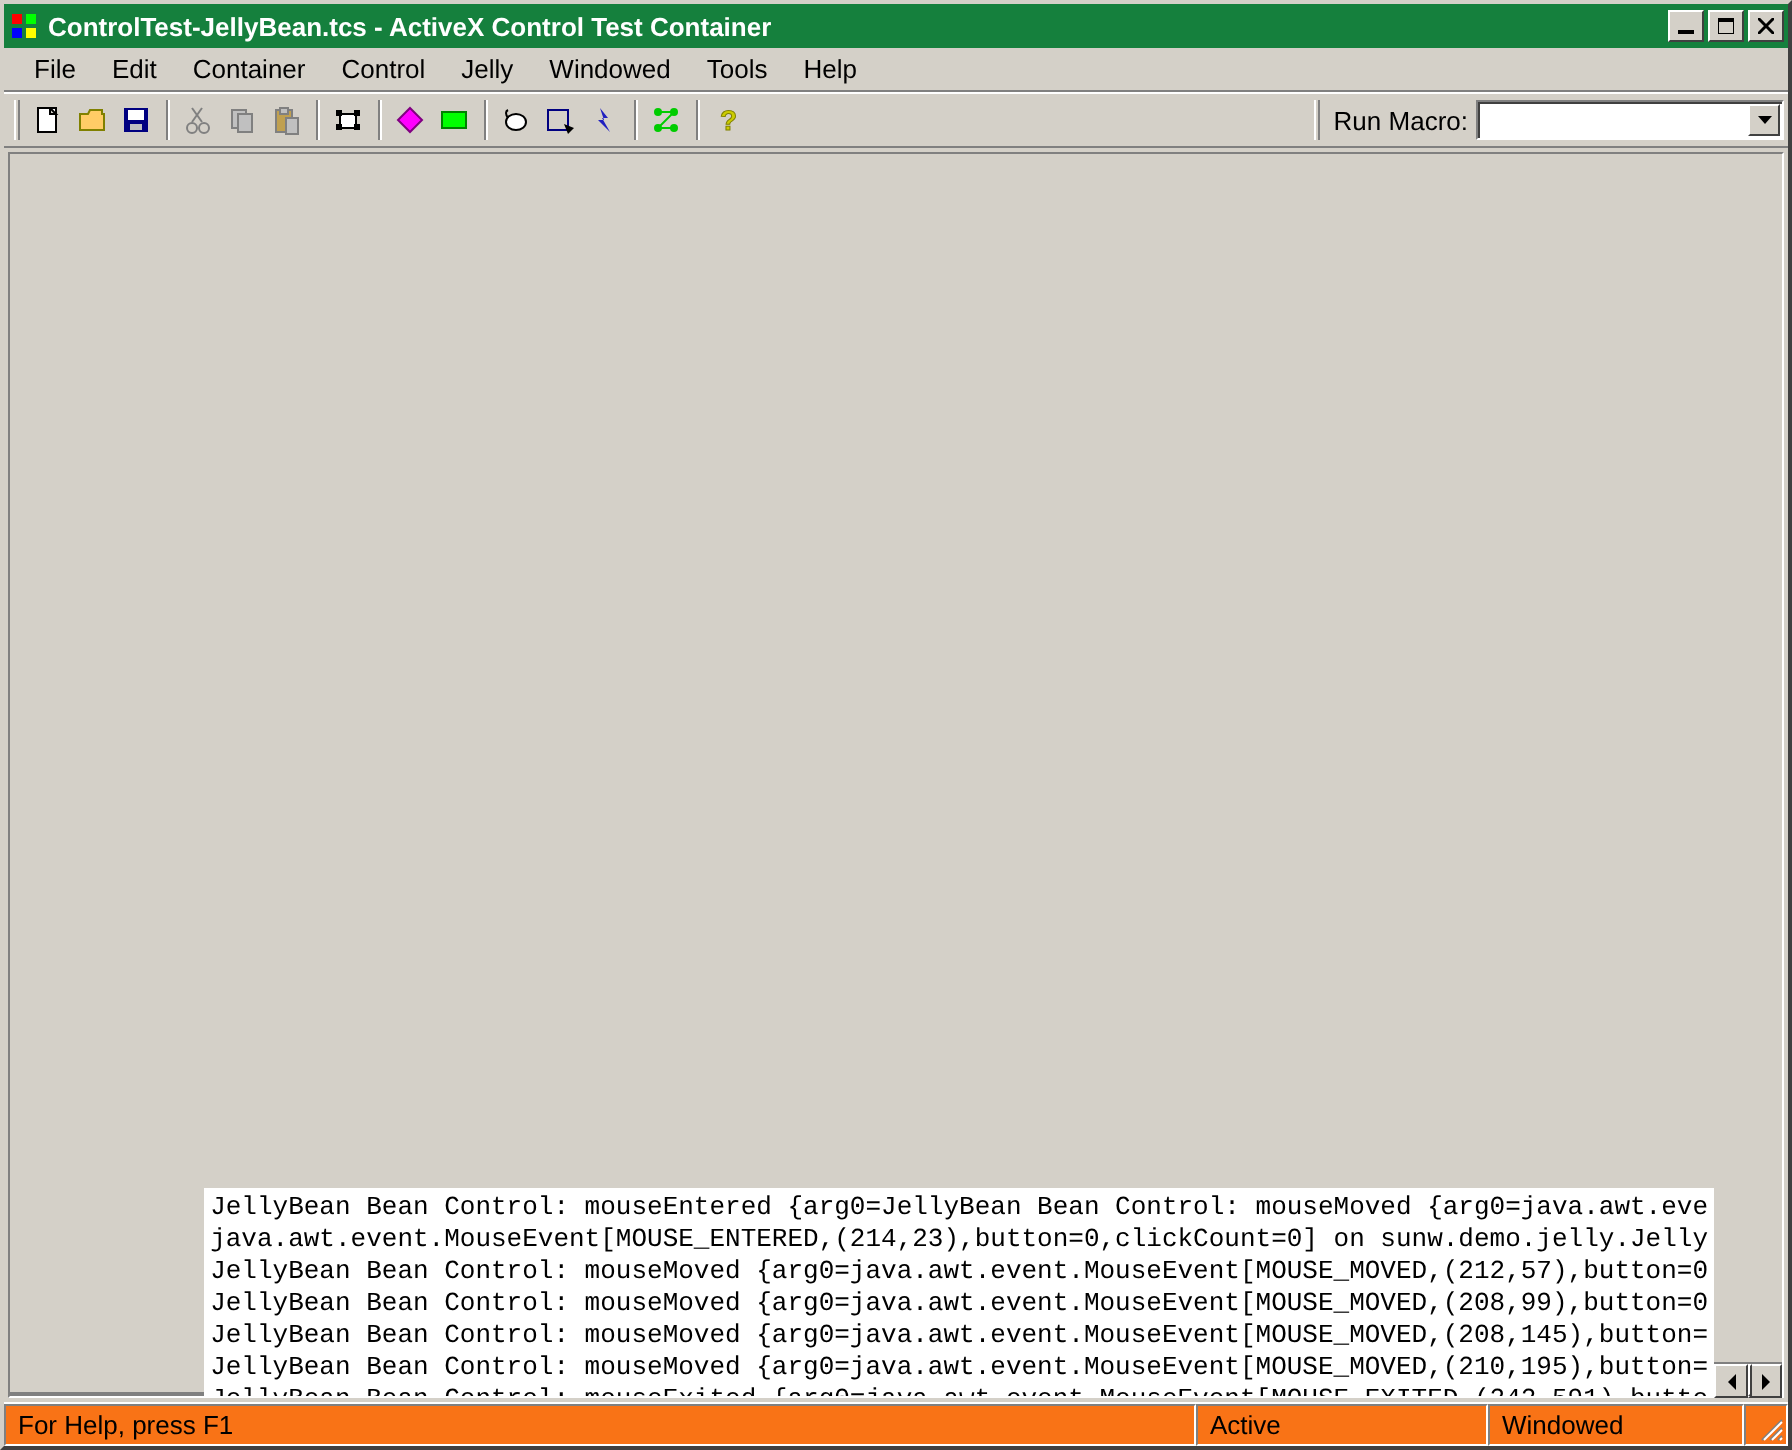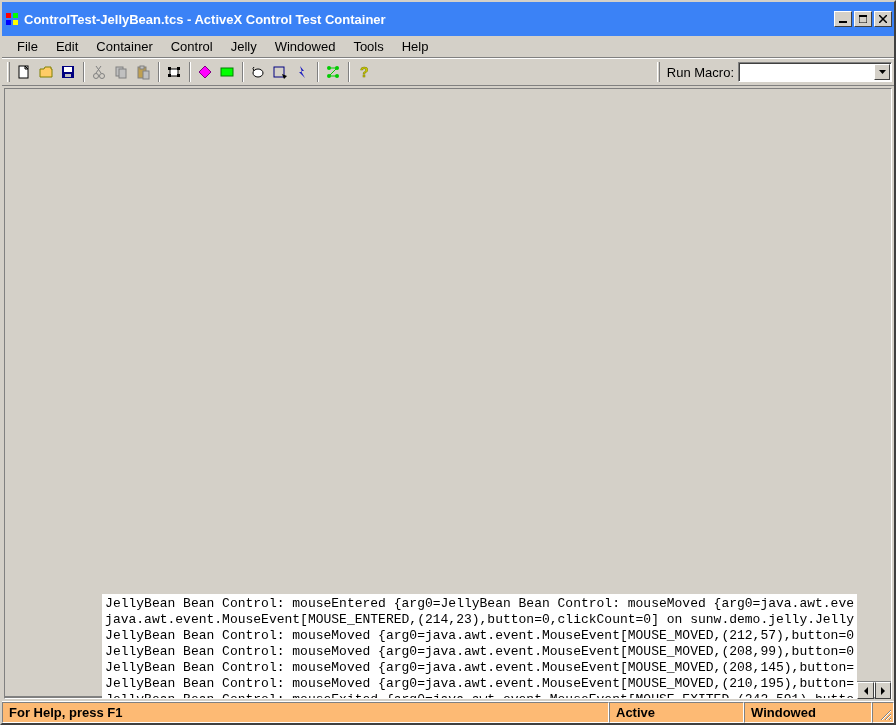--- a/index.html
+++ b/index.html
@@ -9,22 +9,22 @@
   background: #d4d0c8;
   width: 896px;
   height: 725px;
   overflow: hidden;
   display: flex;
   flex-direction: column;
   border: 2px solid;
   border-color: #d4d0c8 #404040 #404040 #d4d0c8;
 }
 .titlebar {
-  height: 34px;
-  background: #3b82f6;
+  height: 22px;
+  background: #15803d;
   color: #fff;
   display: flex;
   align-items: center;
   padding: 0 2px;
   font-weight: bold;
   font-size: 13px;
 }
 .titlebar .appicon { width:16px; height:16px; margin-right:4px; display:flex; align-items:center; justify-content:center;}
 .titlebar .title { flex:1; white-space:nowrap; overflow:hidden; }
 .titlebar .winbtn {
@@ -94,30 +94,29 @@
   border-top:1px solid #808080;
 }
 .hscroll .arrow {
   width:17px; height:17px; background:#d4d0c8;
   border:1px solid; border-color:#fff #404040 #404040 #fff;
   display:flex; align-items:center; justify-content:center;
 }
 .hscroll .track { flex:1; background: repeating-conic-gradient(#d4d0c8 0 25%, #fff 0 50%) 50%/2px 2px; position:relative;}
 .hscroll .thumb { position:absolute; left:0; top:0; bottom:0; width:48%; background:#d4d0c8; border:1px solid; border-color:#fff #404040 #404040 #fff;}
 .statusbar {
-  height:22px; background:#fdba74; display:flex; font-size:13px;
+  height:22px; background:#f97316; display:flex; font-size:13px;
   border-top:1px solid #fff;
-  font-weight:bold;
 }
 .status-cell {
   border:1px solid; border-color:#808080 #fff #fff #808080;
   padding:2px 6px; display:flex; align-items:center;
 }
 .status-help{flex:1}
-.status-active{width:135px}
+.status-active{width:146px}
 .status-windowed{width:128px}
 .status-grip{width:22px; position:relative;}
 .status-grip svg{position:absolute; right:1px; bottom:1px;}
 </style>
 </head>
 <body>
 
 <div class="titlebar">
   <span class="appicon">
     <svg width="14" height="14" viewBox="0 0 14 14">

